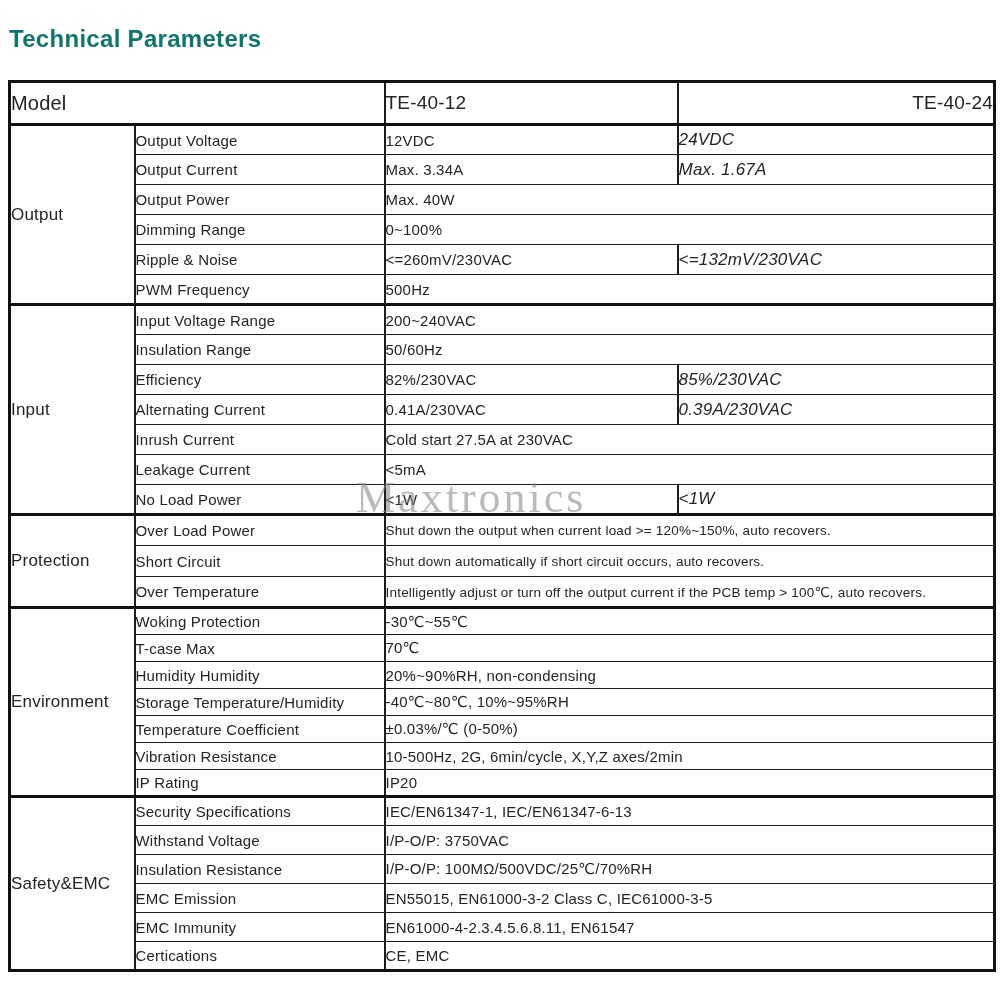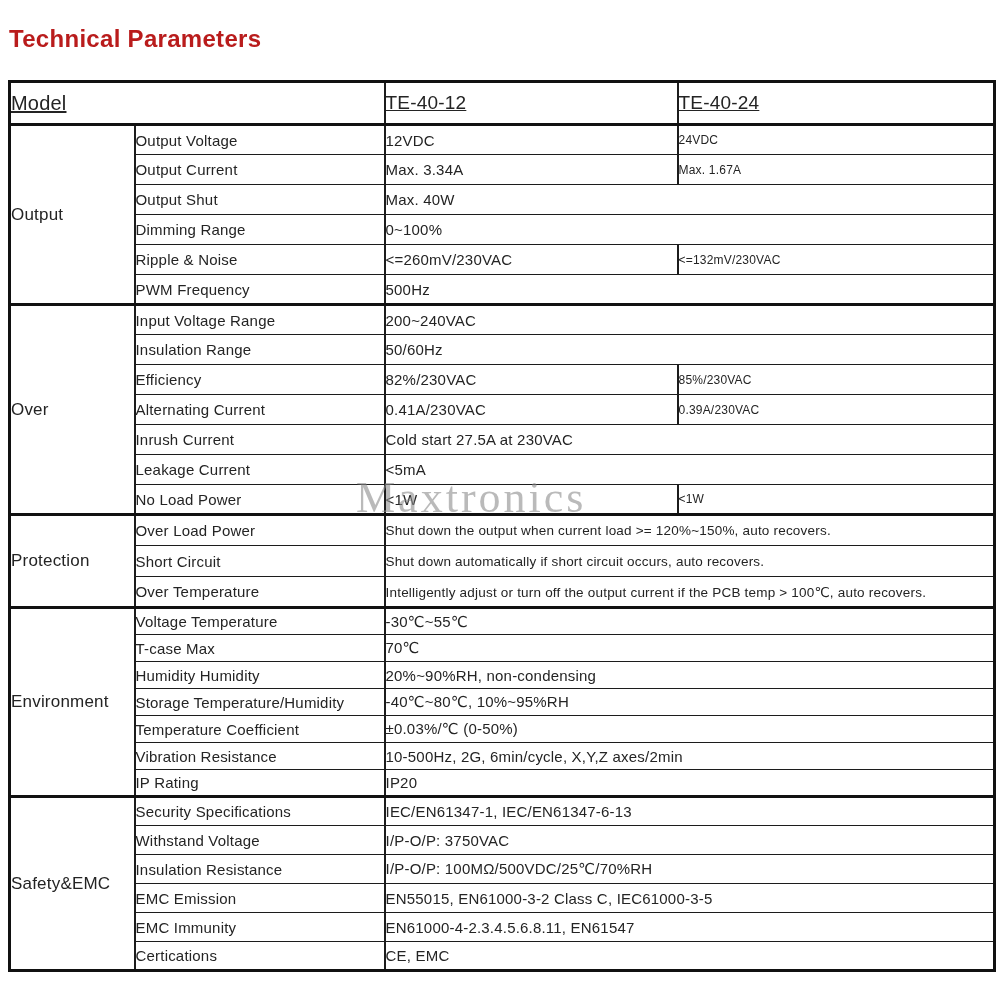--- a/index.html
+++ b/index.html
@@ -2,47 +2,47 @@
 <html><head>
 <meta charset="utf-8">
 <style>
   html,body { margin:0; padding:0; }
   body {
     width:1000px; height:1000px; background:#ffffff; overflow:hidden; position:relative;
     font-family:"Liberation Sans","DejaVu Sans",sans-serif; color:#242424;
   }
   .title {
     margin:25px 0 0 9px; font-size:24px; font-weight:bold; letter-spacing:0.3px;
-    color:#b91c1c;
+    color:#0f766e;
   }
   table.spec {
     border-collapse:collapse; table-layout:fixed;
     width:985px; margin:27px 0 0 8px;
     border:3px solid #111;
   }
   .spec td {
     border:2px solid #1c1c1c; border-top-width:1px; border-bottom-width:1px;
     padding:0; vertical-align:middle; letter-spacing:0.2px;
     white-space:nowrap; overflow:hidden;
   }
   .spec thead td { border-bottom:3px solid #111; }
   .spec tbody { border-top:3px solid #111; }
-  thead tr   { height:43px;text-decoration:underline; }
+  thead tr   { height:43px; }
   tbody.s0 tr{ height:30px; }
   tbody.s1 tr{ height:30px; }
   tbody.s2 tr{ height:31px; }
   tbody.s3 tr{ height:27px; }
   tbody.s4 tr{ height:29px; }
   .hm  { font-size:20px; padding-left:55px; }
   .h1  { font-size:19px; padding-left:30px; letter-spacing:0.6px; }
-  .h2  { font-size:19px; padding-left:50px; letter-spacing:0.6px; }
+  .h2  { font-size:19px; padding-left:50px; letter-spacing:0.6px;text-align:right; }
   .sec { font-size:17px; letter-spacing:0.3px; }
   .p   { font-size:15px; padding-left:23px; }
   .v1  { font-size:15px; padding-left:27px;margin-top:8px; }
-  .v2  { font-size:12px; padding-left:48px; }
+  .v2  { font-size:17px; padding-left:48px;font-style:italic; }
   .vs  { font-size:15px; padding-left:27px; }
   .small { font-size:13.5px; letter-spacing:0; }
   .watermark {
     position:absolute; left:356px; top:476px;
     font-family:Liberation Serif, serif;
     font-size:44px; line-height:1; letter-spacing:3px;
     color:rgba(140,140,140,0.6); pointer-events:none; z-index:5;
   }
 </style>
 </head>
@@ -71,41 +71,41 @@
       <td class="p">Output Voltage</td>
       <td class="v1">12VDC</td>
       <td class="v2">24VDC</td>
     </tr>
     <tr>
       <td class="p">Output Current</td>
       <td class="v1">Max. 3.34A</td>
       <td class="v2">Max. 1.67A</td>
     </tr>
     <tr>
-      <td class="p">Output Shut</td>
+      <td class="p">Output Power</td>
       <td colspan="2" class="vs">Max. 40W</td>
     </tr>
     <tr>
       <td class="p">Dimming Range</td>
       <td colspan="2" class="vs">0~100%</td>
     </tr>
     <tr>
       <td class="p">Ripple &amp; Noise</td>
       <td class="v1">&lt;=260mV/230VAC</td>
       <td class="v2">&lt;=132mV/230VAC</td>
     </tr>
     <tr>
       <td class="p">PWM Frequency</td>
       <td colspan="2" class="vs">500Hz</td>
     </tr>
   </tbody>
 
   <tbody class="s1">
     <tr>
-      <td rowspan="7" class="sec">Over</td>
+      <td rowspan="7" class="sec">Input</td>
       <td class="p">Input Voltage Range</td>
       <td colspan="2" class="vs">200~240VAC</td>
     </tr>
     <tr>
       <td class="p">Insulation Range</td>
       <td colspan="2" class="vs">50/60Hz</td>
     </tr>
     <tr>
       <td class="p">Efficiency</td>
       <td class="v1">82%/230VAC</td>
@@ -143,21 +143,21 @@
     </tr>
     <tr>
       <td class="p">Over Temperature</td>
       <td colspan="2" class="vs small">Intelligently adjust or turn off the output current if the PCB temp &gt; 100℃, auto recovers.</td>
     </tr>
   </tbody>
 
   <tbody class="s3">
     <tr>
       <td rowspan="7" class="sec">Environment</td>
-      <td class="p">Voltage Temperature</td>
+      <td class="p">Woking Protection</td>
       <td colspan="2" class="vs">-30℃~55℃</td>
     </tr>
     <tr>
       <td class="p">T-case Max</td>
       <td colspan="2" class="vs">70℃</td>
     </tr>
     <tr>
       <td class="p">Humidity Humidity</td>
       <td colspan="2" class="vs">20%~90%RH, non-condensing</td>
     </tr>

